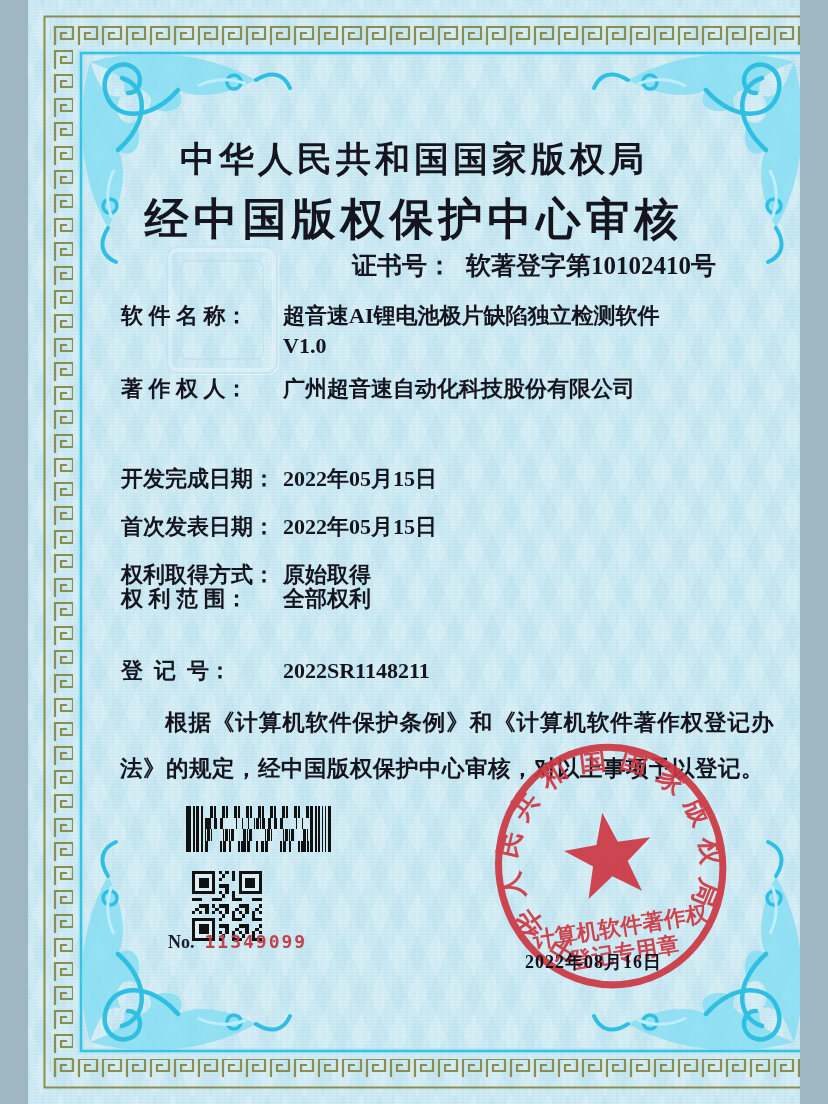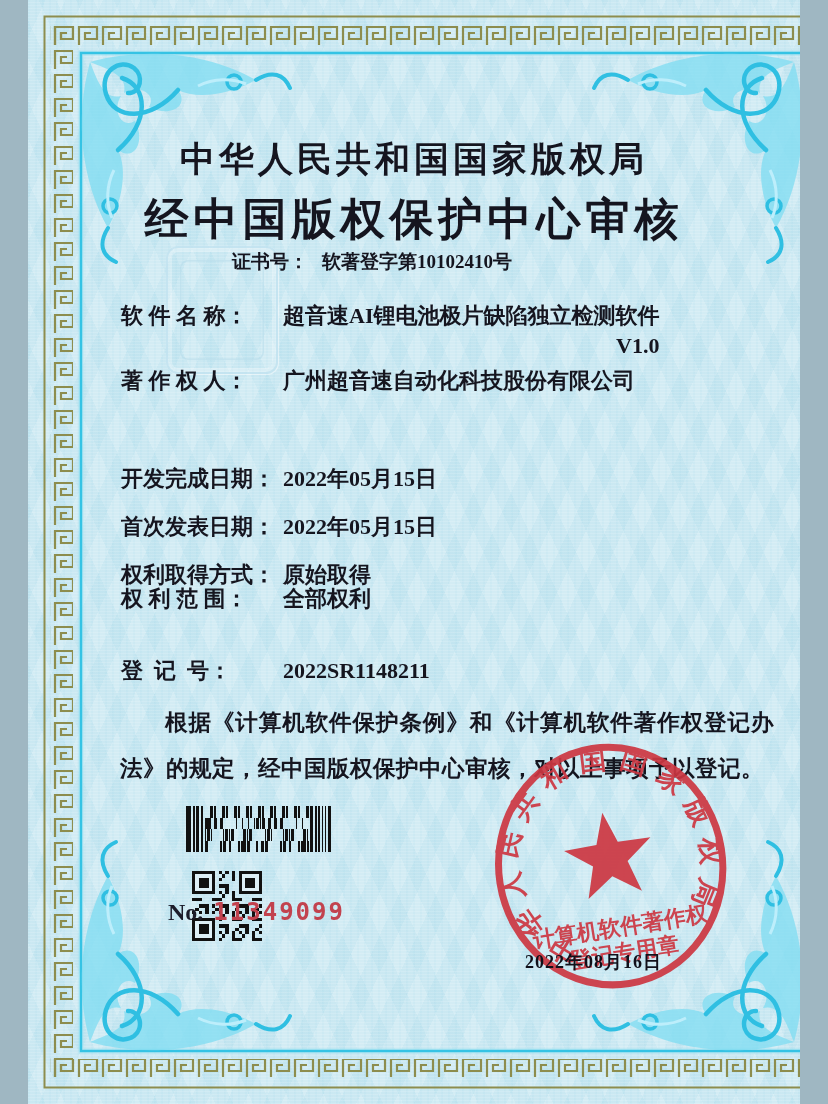--- a/index.html
+++ b/index.html
@@ -24,38 +24,38 @@
     box-shadow:inset 0 0 0 1.5px rgba(183,219,233,.7);}
   .authority{
     position:absolute;left:0;right:0;top:136px;text-align:center;
     font-size:35px;font-weight:700;letter-spacing:4px;white-space:nowrap;
   }
   .cert-title{
     position:absolute;left:0;right:0;top:190px;text-align:center;
     font-size:44px;font-weight:700;letter-spacing:5px;white-space:nowrap;
   }
   .certno-line{
-    position:absolute;left:0;right:84px;top:249px;text-align:center;
-    font-size:19px;font-weight:700;white-space:nowrap;
+    position:absolute;left:0;right:84px;top:249px;text-align:right;
+    font-size:25px;font-weight:700;white-space:nowrap;
   }
   .certno-line .lbl{margin-right:14px;}
   .field{
     position:absolute;left:93px;right:70px;display:flex;align-items:flex-start;
     font-size:22px;font-weight:700;line-height:30px;white-space:pre;
   }
   .field .f-label{width:162px;flex:0 0 162px;}
-  .field .f-value{white-space:pre-line;text-align:right;}
+  .field .f-value{white-space:pre-line;}
   .statement{
     position:absolute;left:92px;top:700px;width:654px;
     font-size:22.5px;font-weight:700;line-height:46px;letter-spacing:.5px;
     text-indent:2em;text-align:justify;
   }
   .barcode{position:absolute;left:158px;top:806px;width:145px;height:46px;}
   .qrcode{position:absolute;left:164px;top:871px;width:70px;height:70px;}
-  .serial{position:absolute;left:140px;top:898px;font-size:24px;white-space:nowrap;}
+  .serial{position:absolute;left:140px;top:931px;font-size:18px;white-space:nowrap;}
   .serial .no-prefix{font-weight:700;color:#1c1c2a;margin-right:10px;}
   .serial .no-digits{font-family:"DejaVu Sans Mono","Liberation Mono",monospace;color:#c2424e;letter-spacing:2px;font-weight:700;}
   .seal{position:absolute;left:452px;top:740px;width:262px;height:256px;}
   .issue-date{
     position:absolute;left:497px;top:950px;font-size:18px;font-weight:700;
     letter-spacing:1px;white-space:nowrap;color:#10101a;
   }
 </style>
 </head>
 <body>
@@ -103,21 +103,21 @@
 
   <div class="certno-line">
     <span class="lbl">证书号：</span><span>软著登字第10102410号</span>
   </div>
 
   <div class="field" style="top:301px">
     <span class="f-label">软 件 名 称：</span>
     <span class="f-value">超音速AI锂电池极片缺陷独立检测软件
 V1.0</span>
   </div>
-  <div class="field" style="top:366px">
+  <div class="field" style="top:374px">
     <span class="f-label">著 作 权 人：</span>
     <span class="f-value">广州超音速自动化科技股份有限公司</span>
   </div>
   <div class="field" style="top:464px">
     <span class="f-label">开发完成日期：</span>
     <span class="f-value">2022年05月15日</span>
   </div>
   <div class="field" style="top:512px">
     <span class="f-label">首次发表日期：</span>
     <span class="f-value">2022年05月15日</span>

